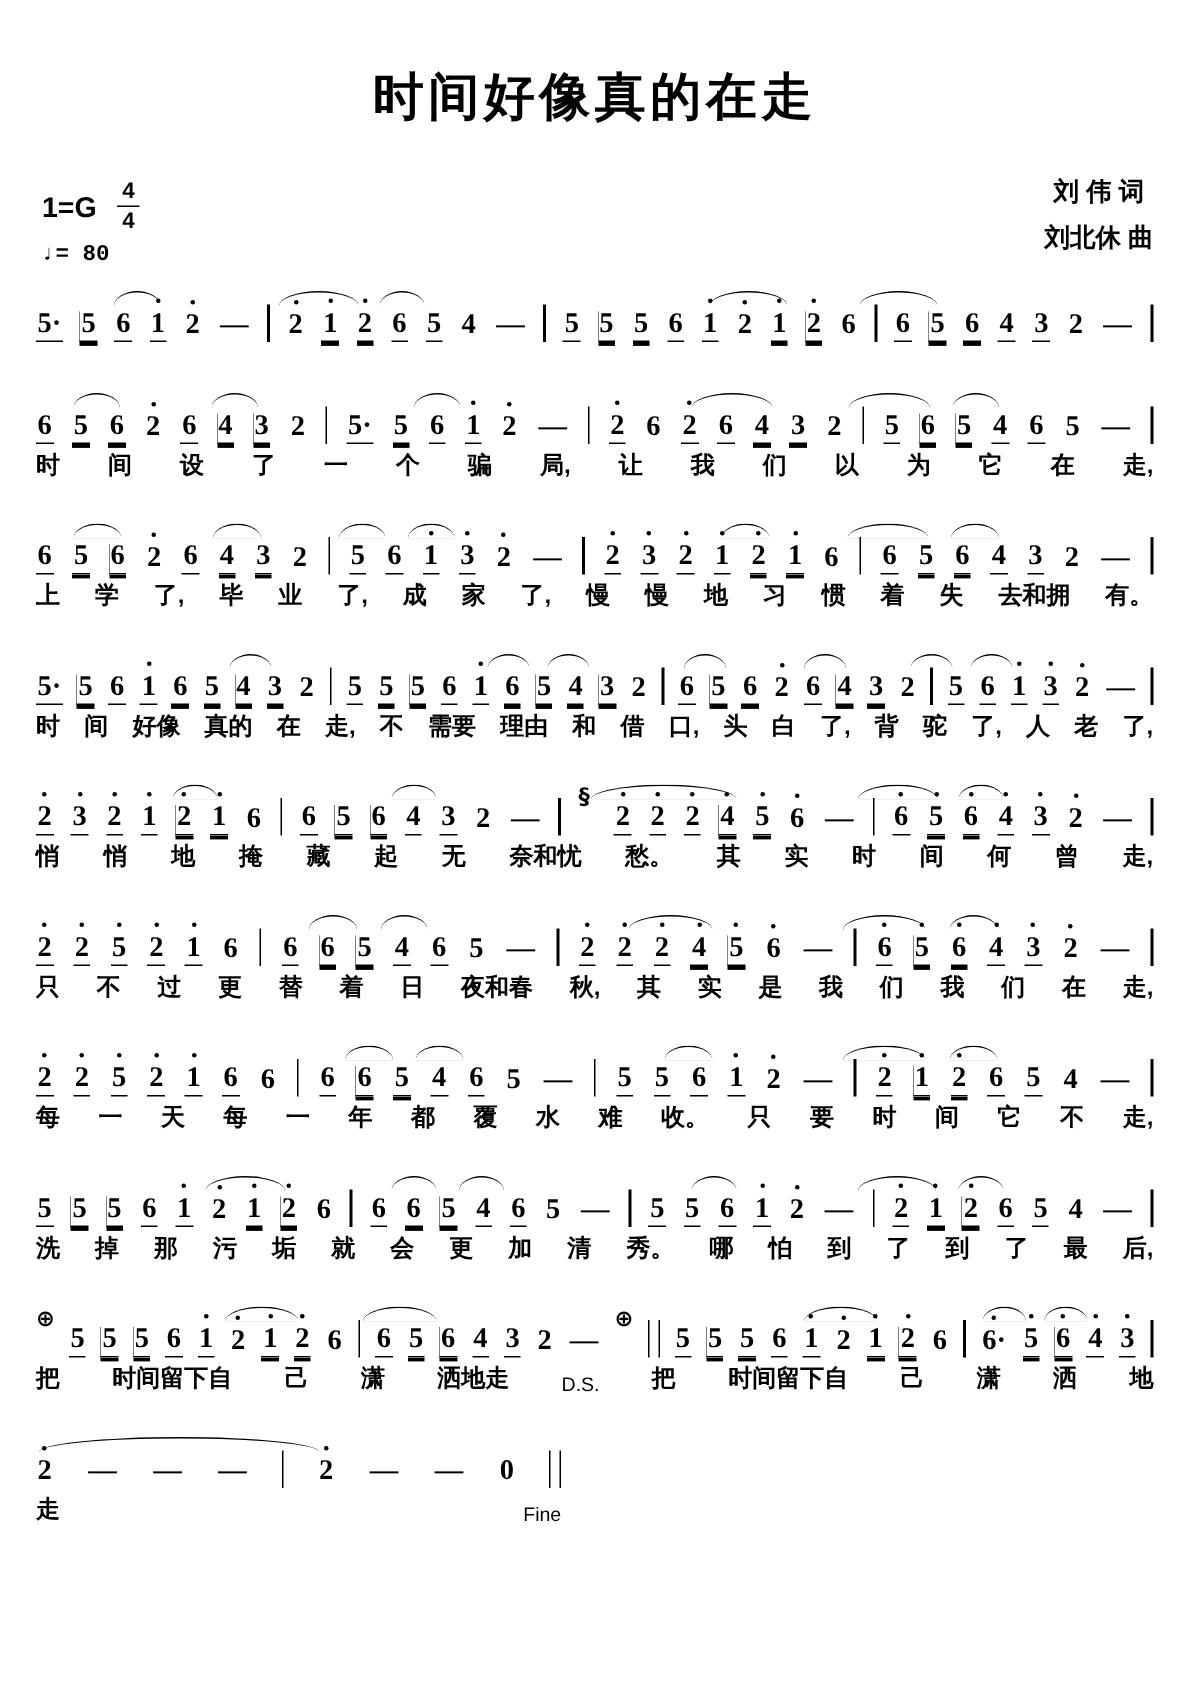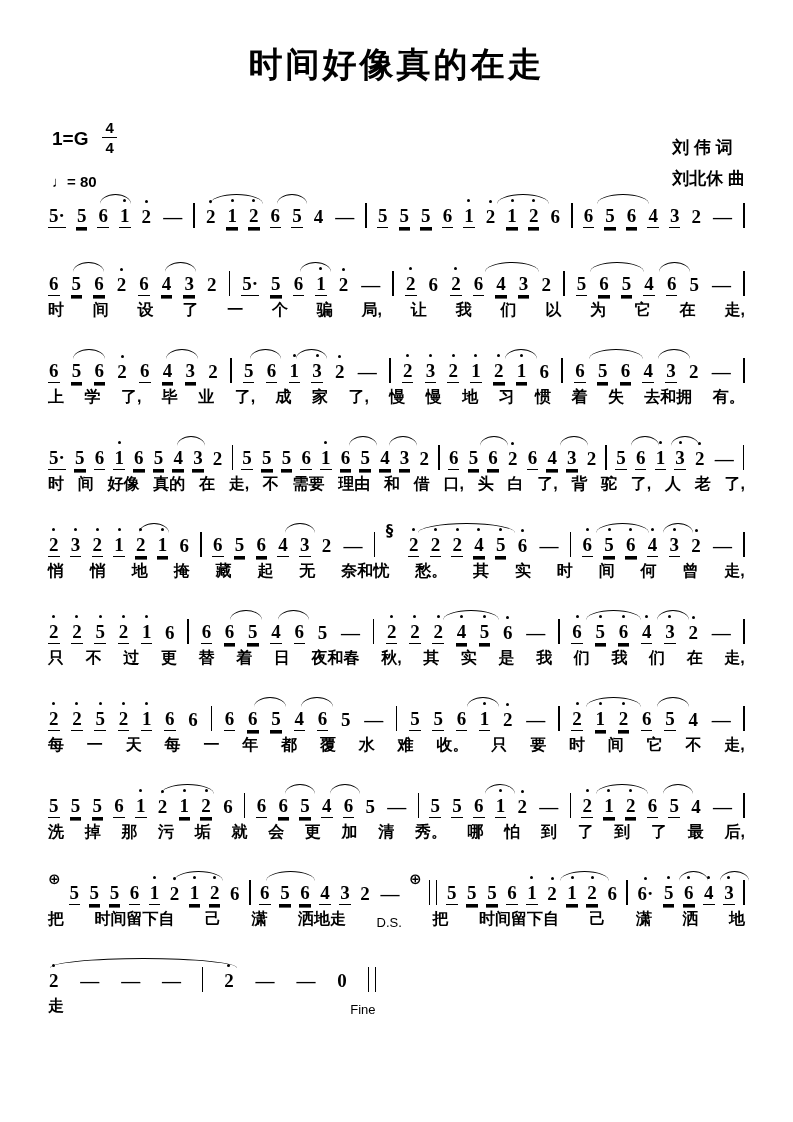--- a/index.html
+++ b/index.html
@@ -1,30 +1,30 @@
 <!DOCTYPE html>
 <html><head>
 <meta charset="utf-8">
 <style>
   html,body { margin:0; padding:0; background:#fff; }
   body { width:793px; height:1122px; color:#000; font-family:"Liberation Serif", serif; overflow:hidden; }
-  .sheet { padding:0 48px; position:relative; }
+  .sheet { padding:0 24px; position:relative; }
 
   
   .header { position:relative; height:192px; }
   .title { text-align:center; padding-top:42px; font-family:"Liberation Sans", sans-serif;
            font-weight:bold; font-size:34px; letter-spacing:3px; }
-  .credits { position:absolute; right:0px; top:112px; text-align:left;
-             font-family:"Liberation Sans", sans-serif; font-weight:bold; font-size:17px; line-height:1.85;margin-top:20px; }
+  .credits { position:absolute; right:0px; top:112px; text-align:center;
+             font-family:"Liberation Sans", sans-serif; font-weight:bold; font-size:17px; line-height:1.85; }
   .keyrow { position:absolute; left:4px; top:122px; font-weight:bold; font-size:19px; font-family:"Liberation Sans", sans-serif; }
   .frac { display:inline-block; vertical-align:middle; text-align:center; line-height:1;
           font-size:15px; font-weight:bold; margin-left:14px; transform:translateY(-2px); }
   .frac .top { display:block; border-bottom:1.5px solid #000; padding:0 3px 2px; }
   .frac .bot { display:block; padding-top:2px; }
-  .tempo { position:absolute; left:4px; top:173px; font-weight:bold; font-size:15px; font-family:Liberation Sans, sans-serif;text-align:right; }
+  .tempo { position:absolute; left:4px; top:161px; font-weight:bold; font-size:15px; font-family:Liberation Mono, monospace;text-align:right; }
 
   
   .system { margin-bottom:26px; }
   .system.intro { margin-bottom:32px; }
   .system.half .notes-row, .system.half .lyrics-row { width:47%; }
   .notes-row { display:flex; justify-content:space-between; align-items:flex-end; position:relative; height:36px; }
   .note { position:relative; font-size:19px; font-weight:bold; line-height:22px; padding:0 1px; white-space:nowrap; }
   .note.u1 { border-bottom:1.6px solid #000; }
   .note.u2 { border-bottom:1.6px solid #000; box-shadow:0 2.6px 0 #000; }
   .odot { position:absolute; left:50%; top:-6px; width:3px; height:3px; margin-left:-1.5px; border-radius:50%; background:#000; }

